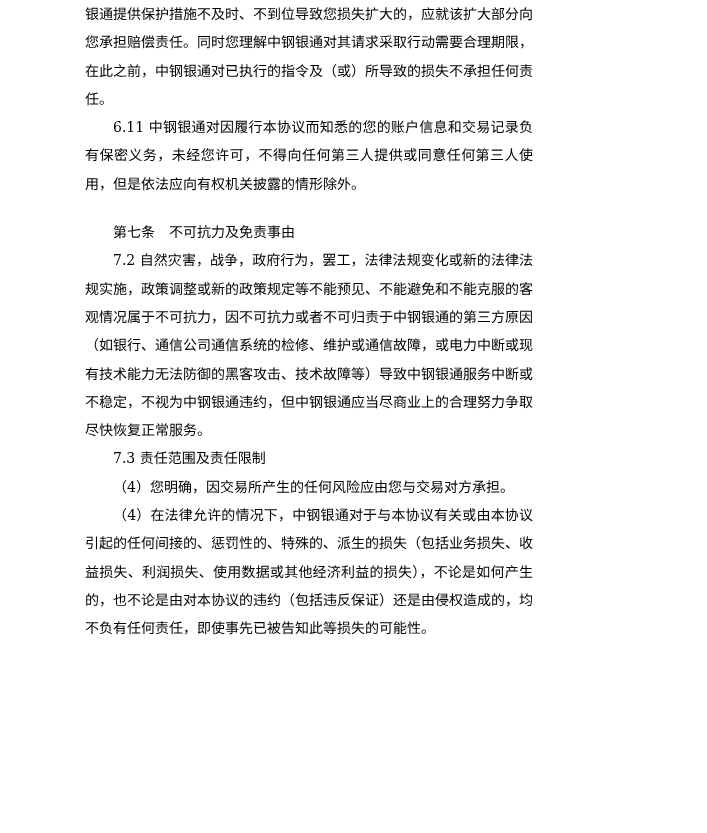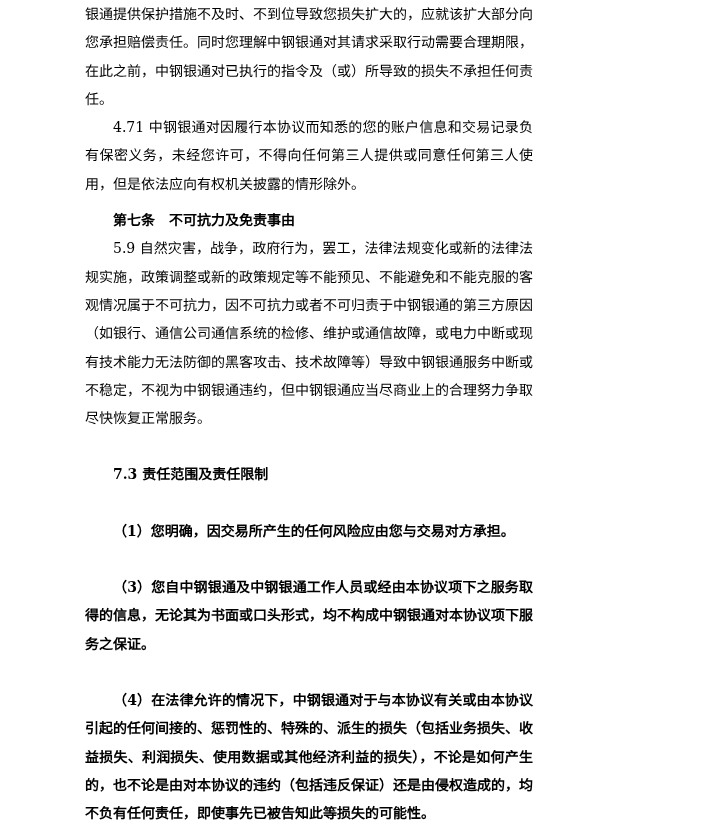--- a/index.html
+++ b/index.html
@@ -27,43 +27,41 @@
   .para {
     margin: 0;
     padding: 0;
     text-indent: 2em;
     word-break: break-all;
   }
   .para.first-continuation {
     text-indent: 0;
   }
   .para.section-heading {
-    margin-top: 8px;
-    font-weight: bold;
+    margin-top: 20px;
+    font-weight: normal;
   }
   .para.bold {
-    font-weight: bold;
-    margin-top: 28px;
+    font-weight: normal;
   }
 </style>
 </head>
 <body>
 
 <div class="page">
   <p class="para first-continuation">银通提供保护措施不及时、不到位导致您损失扩大的，应就该扩大部分向您承担赔偿责任。同时您理解中钢银通对其请求采取行动需要合理期限，在此之前，中钢银通对已执行的指令及（或）所导致的损失不承担任何责任。</p>
 
 
-  <p class="para">4.71 中钢银通对因履行本协议而知悉的您的账户信息和交易记录负有保密义务，未经您许可，不得向任何第三人提供或同意任何第三人使用，但是依法应向有权机关披露的情形除外。</p>
+  <p class="para">6.11 中钢银通对因履行本协议而知悉的您的账户信息和交易记录负有保密义务，未经您许可，不得向任何第三人提供或同意任何第三人使用，但是依法应向有权机关披露的情形除外。</p>
 
   <p class="para section-heading">第七条　不可抗力及免责事由</p>
 
 
-  <p class="para">5.9 自然灾害，战争，政府行为，罢工，法律法规变化或新的法律法规实施，政策调整或新的政策规定等不能预见、不能避免和不能克服的客观情况属于不可抗力，因不可抗力或者不可归责于中钢银通的第三方原因（如银行、通信公司通信系统的检修、维护或通信故障，或电力中断或现有技术能力无法防御的黑客攻击、技术故障等）导致中钢银通服务中断或不稳定，不视为中钢银通违约，但中钢银通应当尽商业上的合理努力争取尽快恢复正常服务。</p>
+  <p class="para">7.2 自然灾害，战争，政府行为，罢工，法律法规变化或新的法律法规实施，政策调整或新的政策规定等不能预见、不能避免和不能克服的客观情况属于不可抗力，因不可抗力或者不可归责于中钢银通的第三方原因（如银行、通信公司通信系统的检修、维护或通信故障，或电力中断或现有技术能力无法防御的黑客攻击、技术故障等）导致中钢银通服务中断或不稳定，不视为中钢银通违约，但中钢银通应当尽商业上的合理努力争取尽快恢复正常服务。</p>
 
   <p class="para bold">7.3 责任范围及责任限制</p>
 
-  <p class="para bold">（1）您明确，因交易所产生的任何风险应由您与交易对方承担。</p>
+  <p class="para bold">（4）您明确，因交易所产生的任何风险应由您与交易对方承担。</p>
 
 
-  <p class="para bold">（3）您自中钢银通及中钢银通工作人员或经由本协议项下之服务取得的信息，无论其为书面或口头形式，均不构成中钢银通对本协议项下服务之保证。</p>
 
   <p class="para bold">（4）在法律允许的情况下，中钢银通对于与本协议有关或由本协议引起的任何间接的、惩罚性的、特殊的、派生的损失（包括业务损失、收益损失、利润损失、使用数据或其他经济利益的损失），不论是如何产生的，也不论是由对本协议的违约（包括违反保证）还是由侵权造成的，均不负有任何责任，即使事先已被告知此等损失的可能性。</p>
 </div>
 
 </body></html>

